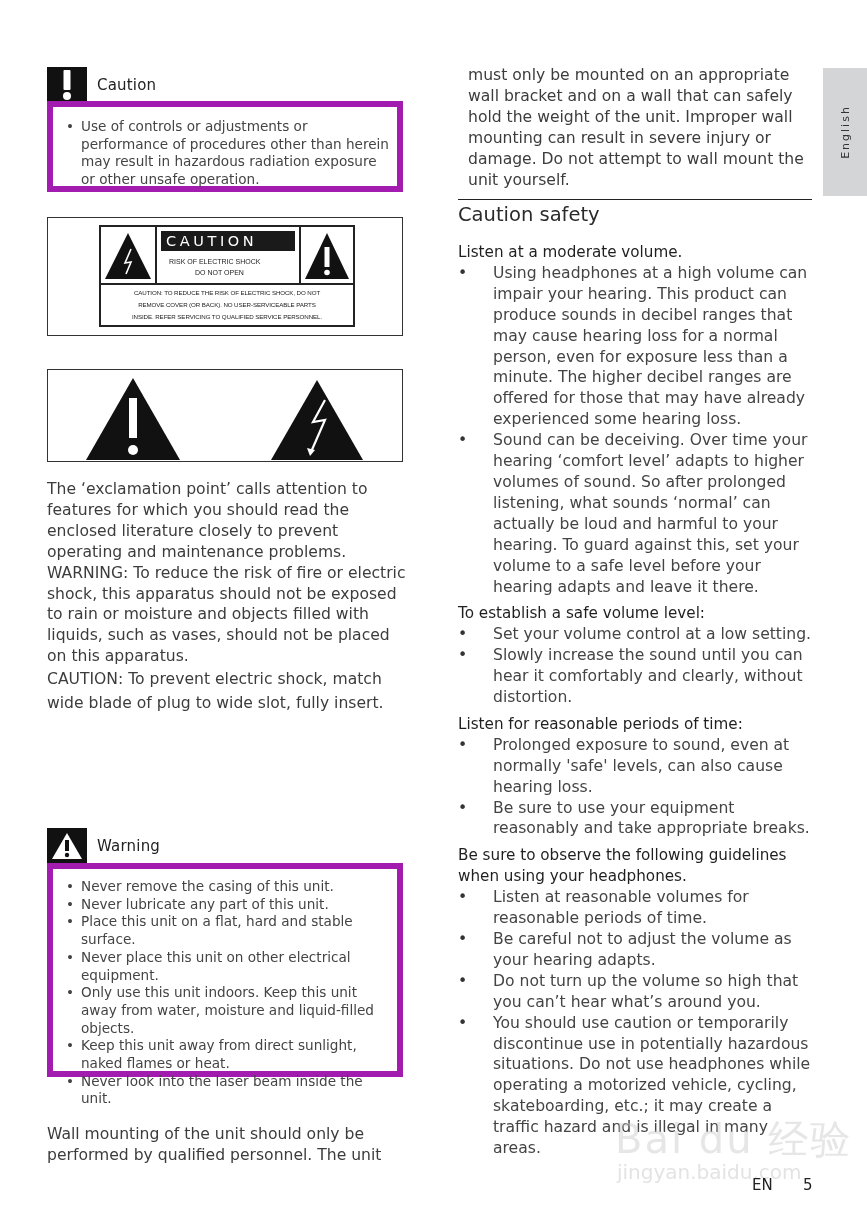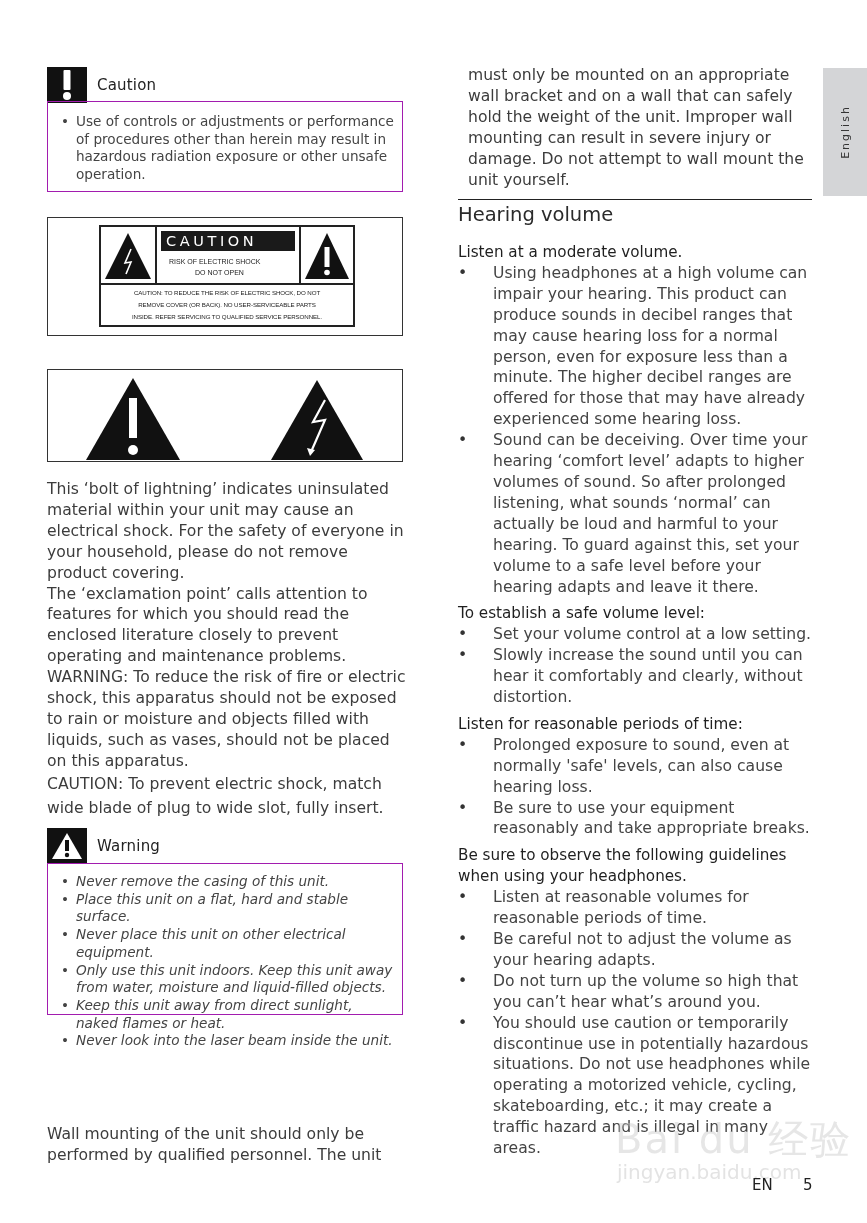--- a/index.html
+++ b/index.html
@@ -4,21 +4,21 @@
 <style>
   html, body { margin: 0; padding: 0; background: #ffffff; }
   body { width: 867px; height: 1223px; position: relative; overflow: hidden;
          font-family: "DejaVu Sans", sans-serif; color: #3a3a3a; }
   .abs { position: absolute; }
 
   
   .notice-head { position: absolute; display: flex; align-items: center; }
   .notice-icon { width: 40px; height: 36px; background: #111; display: flex; align-items: center; justify-content: center; }
   .notice-title { font-size: 15px; color: #222; margin-left: 10px; letter-spacing: 0.2px; }
-  .notice-box { position: absolute; border: 1px solid #a21caf; box-sizing: border-box; }
+  .notice-box { position: absolute; border: 6px solid #a21caf; box-sizing: border-box; }
   .notice-list { list-style: none; margin: 0; padding: 0; }
   .notice-list li { position: relative; padding-left: 25px; font-size: 13.6px; line-height: 17.7px; color: #444; }
   .notice-list li::before { content: "•"; position: absolute; left: 10px; top: 0; color: #444; }
 
   .body-text { font-size: 15.6px; line-height: 20.9px; color: #3c3c3c; }
   .body-text p { margin: 0; }
 
   .label-box { position: absolute; border: 1px solid #333; box-sizing: border-box; }
 
   .section-rule { position: absolute; left: 458px; width: 354px; height: 0; border-top: 1.5px solid #222; }
@@ -94,53 +94,53 @@
   <div class="abs" style="left:221px; top:8px;">
     <svg width="96" height="82" viewBox="0 0 96 82">
         <polygon points="48,2 94,82 2,82" fill="#111"></polygon>
         <polyline points="56,22 44,44 56,42 42,74" fill="none" stroke="#fff" stroke-width="2.2"></polyline>
         <polygon points="38,70 46,72 41,78" fill="#fff"></polygon>
       </svg>
   </div>
 </div>
 
 <div class="abs body-text" style="left:47px; top:479px; width:360px;">
-  <p>This ‘bolt of lightning’ indicates uninsulated material within your unit may cause an electrical shock. For the safety of everyone in your household, please do not remove product covering.</p>
   <p>The ‘exclamation point’ calls attention to features for which you should read the enclosed literature closely to prevent operating and maintenance problems.</p>
   <p>WARNING: To reduce the risk of fire or electric shock, this apparatus should not be exposed to rain or moisture and objects filled with liquids, such as vases, should not be placed on this apparatus.</p>
   <p style="line-height:24px;">CAUTION: To prevent electric shock, match wide blade of plug to wide slot, fully insert.</p>
 </div>
 
 <div class="notice-head" style="left:47px; top:828px;">
   <div class="notice-icon">
     <svg width="32" height="28" viewBox="0 0 32 28">
         <polygon points="16,1 31,27 1,27" fill="#fff"></polygon>
         <rect x="14" y="8" width="4" height="11" fill="#111"></rect>
         <circle cx="16" cy="23" r="2.2" fill="#111"></circle>
       </svg>
   </div>
   <span class="notice-title">Warning</span>
 </div>
-<div class="notice-box" style="left:47px; top:863px; width:356px; height:152px; padding:9px 8px 0 3px;font-style:italic;">
+<div class="notice-box" style="left:47px; top:863px; width:356px; height:214px; padding:9px 8px 0 3px;">
   <ul class="notice-list">
     <li>Never remove the casing of this unit.</li>
+    <li>Never lubricate any part of this unit.</li>
     <li>Place this unit on a flat, hard and stable surface.</li>
     <li>Never place this unit on other electrical equipment.</li>
     <li>Only use this unit indoors. Keep this unit away from water, moisture and liquid-filled objects.</li>
     <li>Keep this unit away from direct sunlight, naked flames or heat.</li>
     <li>Never look into the laser beam inside the unit.</li>
   </ul>
 </div>
 
 <div class="abs body-text" style="left:47px; top:1088px; width:345px;margin-top:36px;">Wall mounting of the unit should only be performed by qualified personnel. The unit</div>
 
 <div class="abs body-text" style="left:468px; top:65px; width:356px;">must only be mounted on an appropriate wall bracket and on a wall that can safely hold the weight of the unit. Improper wall mounting can result in severe injury or damage. Do not attempt to wall mount the unit yourself.</div>
 
 <div class="section-rule" style="top:199px;"></div>
-<div class="section-title" style="top:203px;">Hearing volume</div>
+<div class="section-title" style="top:203px;">Caution safety</div>
 
 <div class="abs" style="left:458px; top:242px; width:356px;">
   <div class="sub-head">Listen at a moderate volume.</div>
   <ul class="r-list">
     <li>Using headphones at a high volume can impair your hearing. This product can produce sounds in decibel ranges that may cause hearing loss for a normal person, even for exposure less than a minute. The higher decibel ranges are offered for those that may have already experienced some hearing loss.</li>
     <li>Sound can be deceiving. Over time your hearing ‘comfort level’ adapts to higher volumes of sound. So after prolonged listening, what sounds ‘normal’ can actually be loud and harmful to your hearing. To guard against this, set your volume to a safe level before your hearing adapts and leave it there.</li>
   </ul>
   <div class="sub-head">To establish a safe volume level:</div>
   <ul class="r-list">
     <li>Set your volume control at a low setting.</li>

